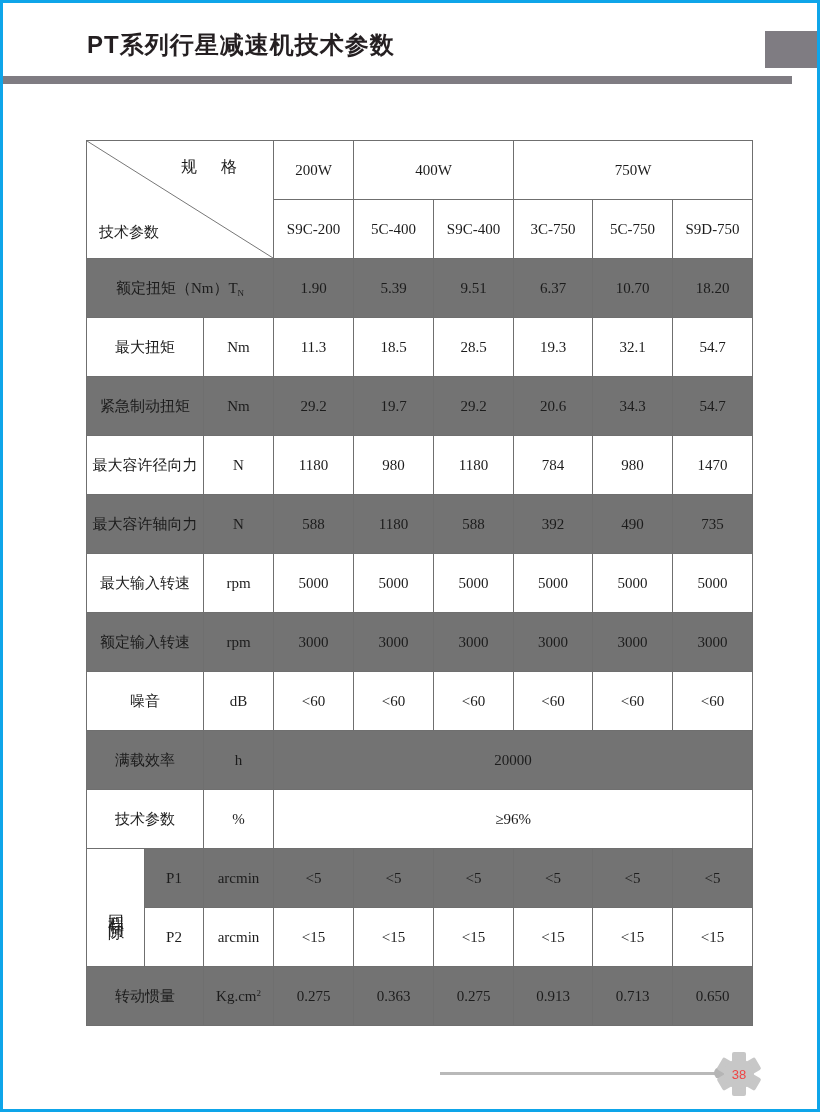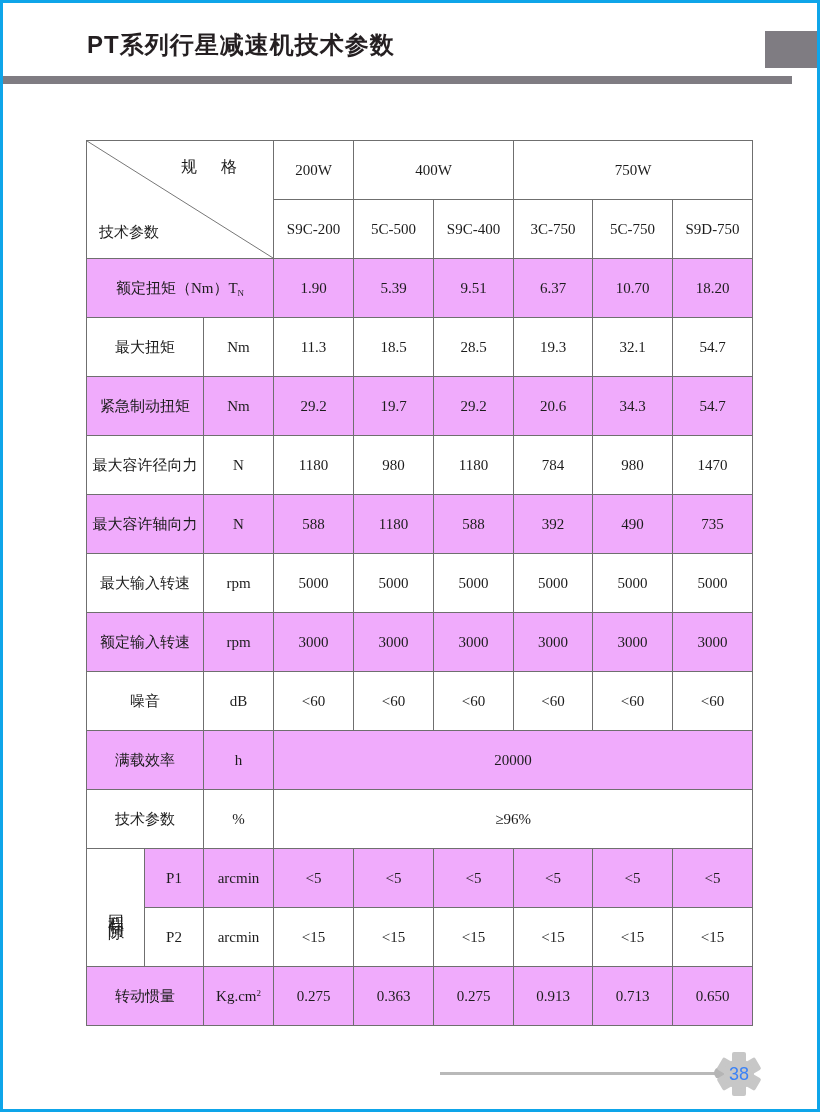--- a/index.html
+++ b/index.html
@@ -15,41 +15,41 @@
   }
   .accent-rect { position:absolute; right:0; top:28px; width:52px; height:37px; background:#7f7c82; }
   .header-rule { position:absolute; left:0; top:73px; width:789px; height:8px; background:#7f7c82; }
 
   .table-wrap { position:absolute; left:83px; top:137px; }
   table.spec { border-collapse:collapse; table-layout:fixed; width:666px; }
   table.spec td {
     border:1px solid #6f6f6f; text-align:center; vertical-align:middle;
     font-size:15px; padding:0; height:58px; overflow:hidden;
   }
-  td.shade { background:#f0abfc; }
+  td.shade { background:#737373; }
   td.corner { position:relative; }
   .diag { position:absolute; left:0; top:0; width:100%; height:100%; display:block; }
   .corner-top { position:absolute; right:26px; top:16px; font-size:16px; letter-spacing:10px; }
   .corner-bottom { position:absolute; left:12px; bottom:16px; font-size:15px; }
   .vtext {
     writing-mode:vertical-rl; text-orientation:upright; letter-spacing:3px;
     margin:0 auto; font-size:16px;
   }
   sub.tn { font-size:9px; vertical-align:-3px; }
   sup.u2 { font-size:9px; vertical-align:5px; }
 
   .footer-rule { position:absolute; left:437px; top:1069px; width:282px; height:3px; background:#b9b9b9; }
   .footer-dot { position:absolute; left:711px; top:1064px; width:12px; height:12px; border-radius:50%; background:#b5b5b5; }
   .gear-badge { position:absolute; left:712px; top:1047px; width:48px; height:48px; }
   .gear-badge svg { position:absolute; left:0; top:0; }
   .gear-num {
     position:absolute; left:0; top:0; width:48px; height:48px;
     display:flex; align-items:center; justify-content:center;
     font-family:"Liberation Sans","DejaVu Sans",sans-serif;
-    font-size:18px; color:#3b82f6;
+    font-size:13px; color:#ef4444;
   }
 </style>
 </head>
 <body>
 
 <div class="page">
 
   <div class="page-title">PT系列行星减速机技术参数</div>
   <div class="accent-rect"></div>
   <div class="header-rule"></div>
@@ -77,21 +77,21 @@
           <span class="corner-top">规 格</span>
           <span class="corner-bottom">技术参数</span>
         </td>
         <td>200W</td>
         <td colspan="2">400W</td>
         <td colspan="3">750W</td>
       </tr>
 
       <tr>
         <td>S9C-200</td>
-        <td>5C-500</td>
+        <td>5C-400</td>
         <td>S9C-400</td>
         <td>3C-750</td>
         <td>5C-750</td>
         <td>S9D-750</td>
       </tr>
 
       <tr>
         <td class="shade" colspan="3">
           <span>额定扭矩（Nm）T</span><sub class="tn">N</sub>
         </td>

